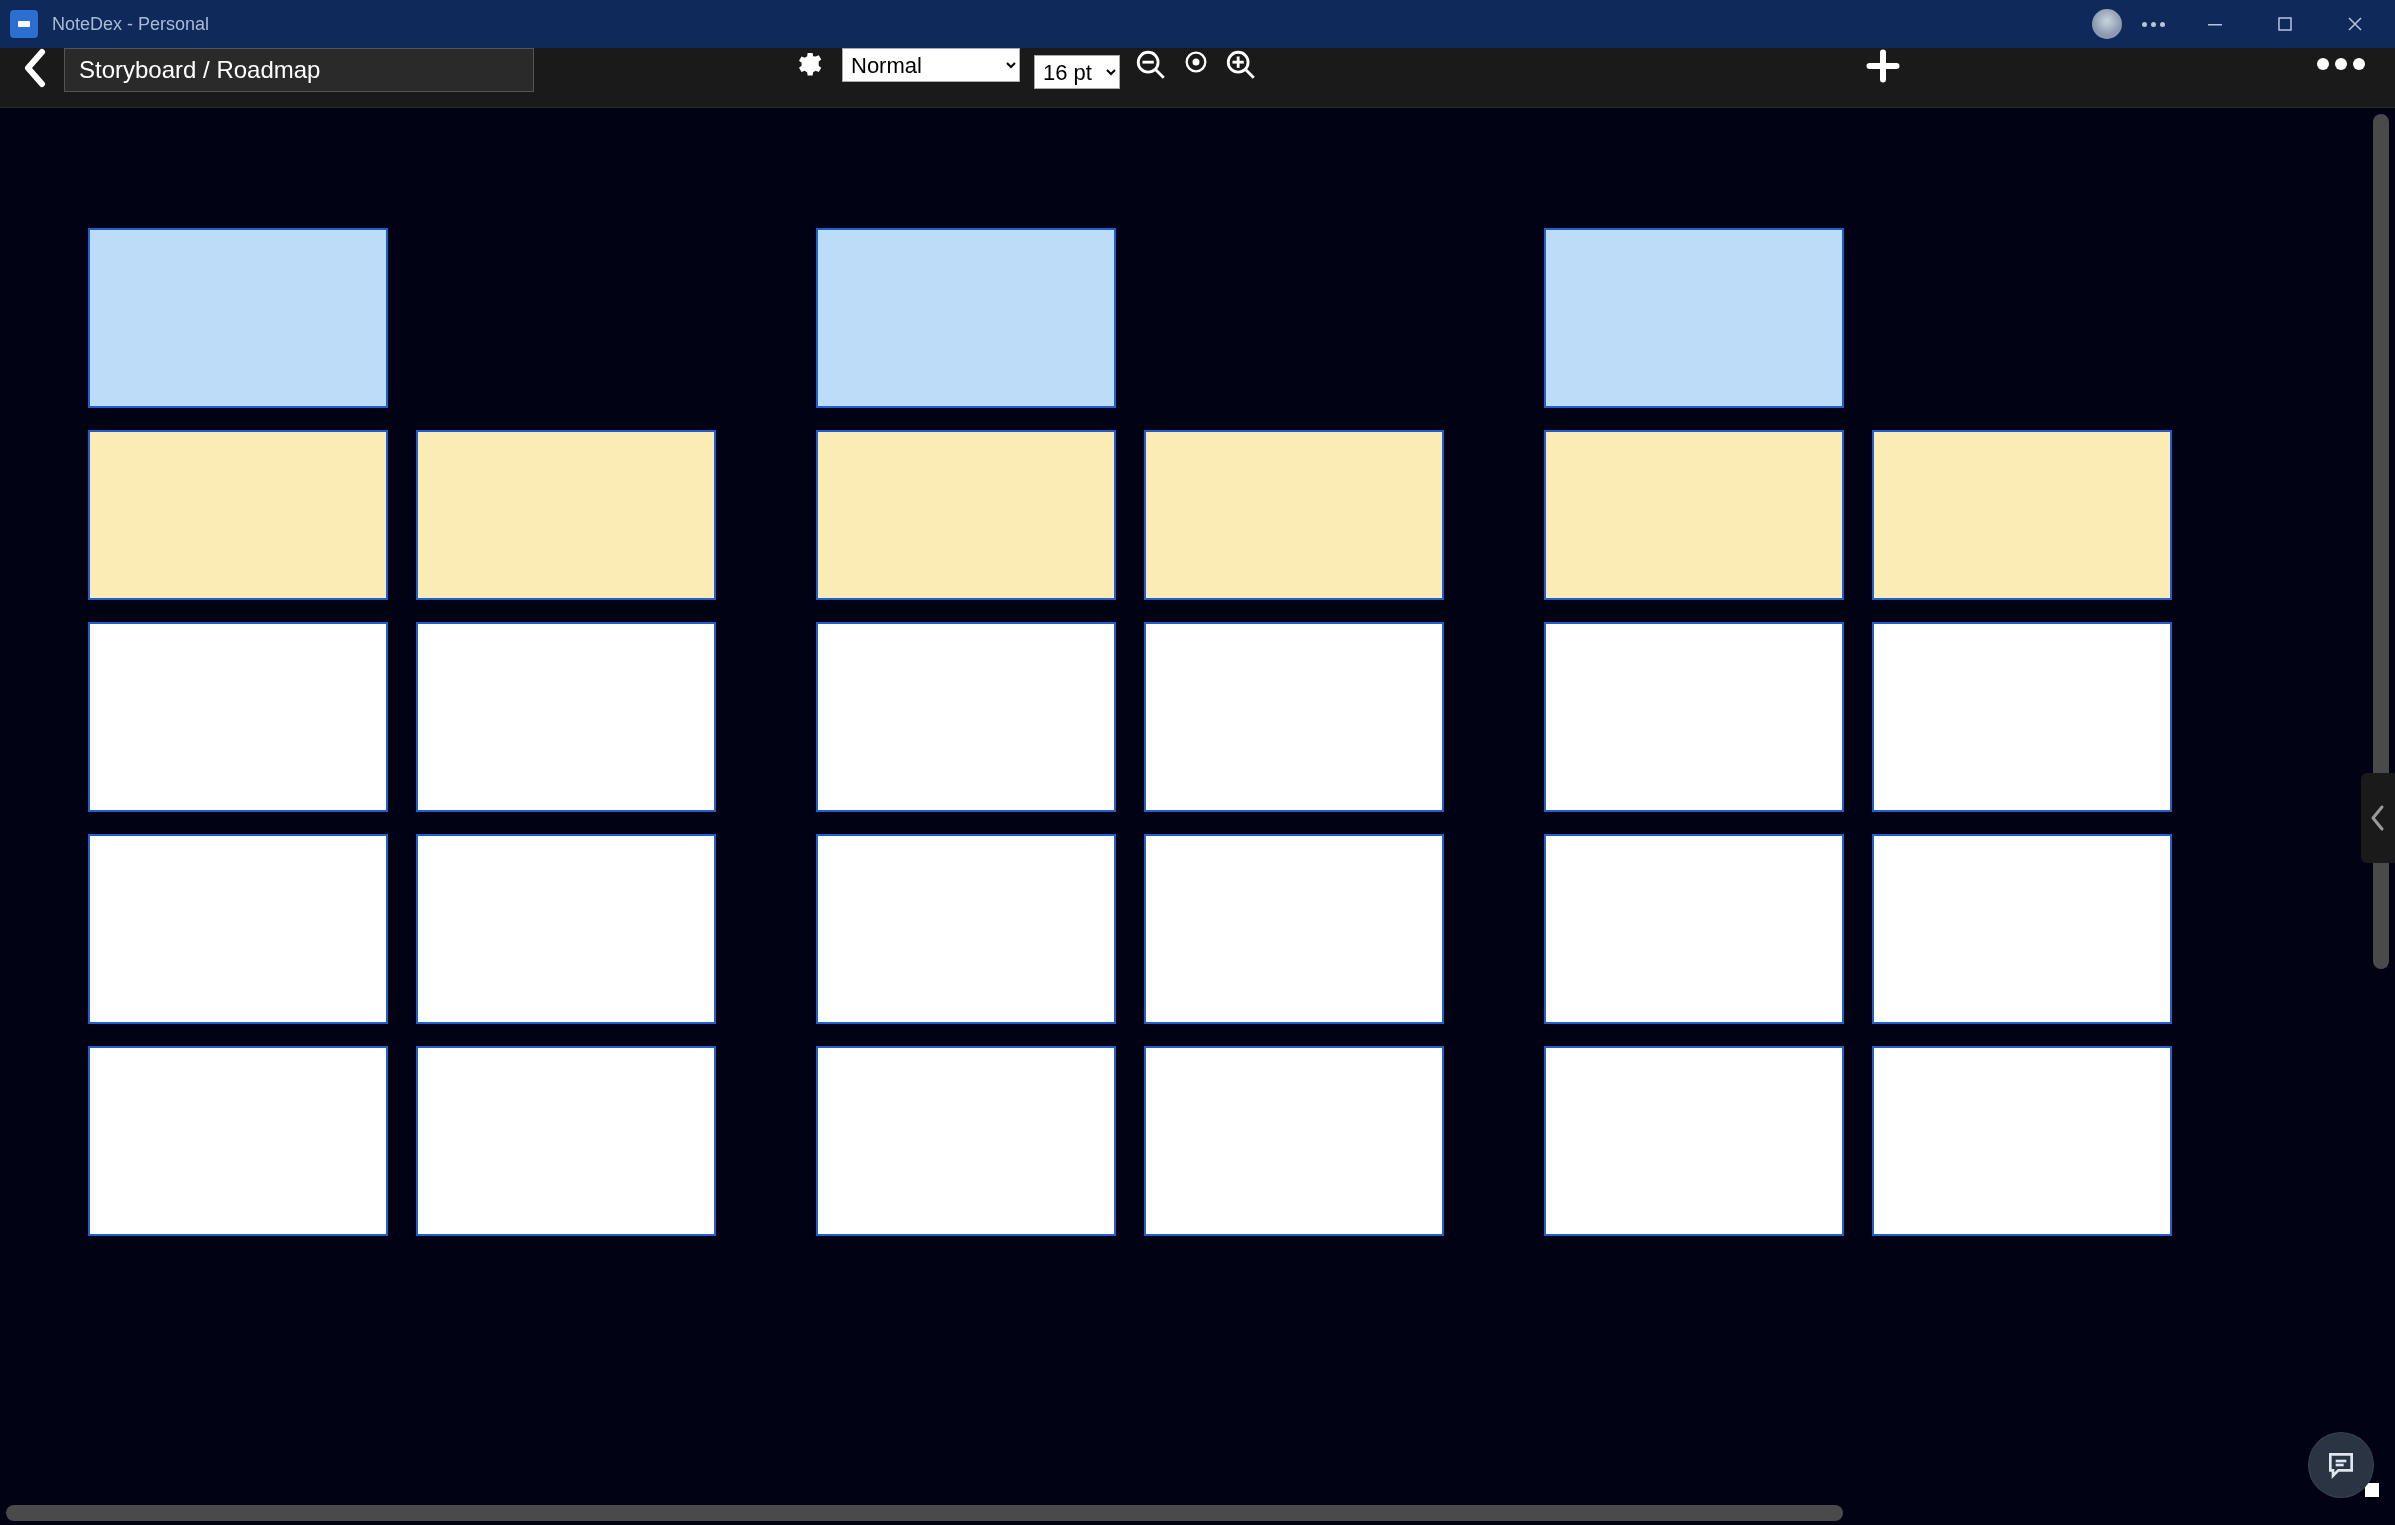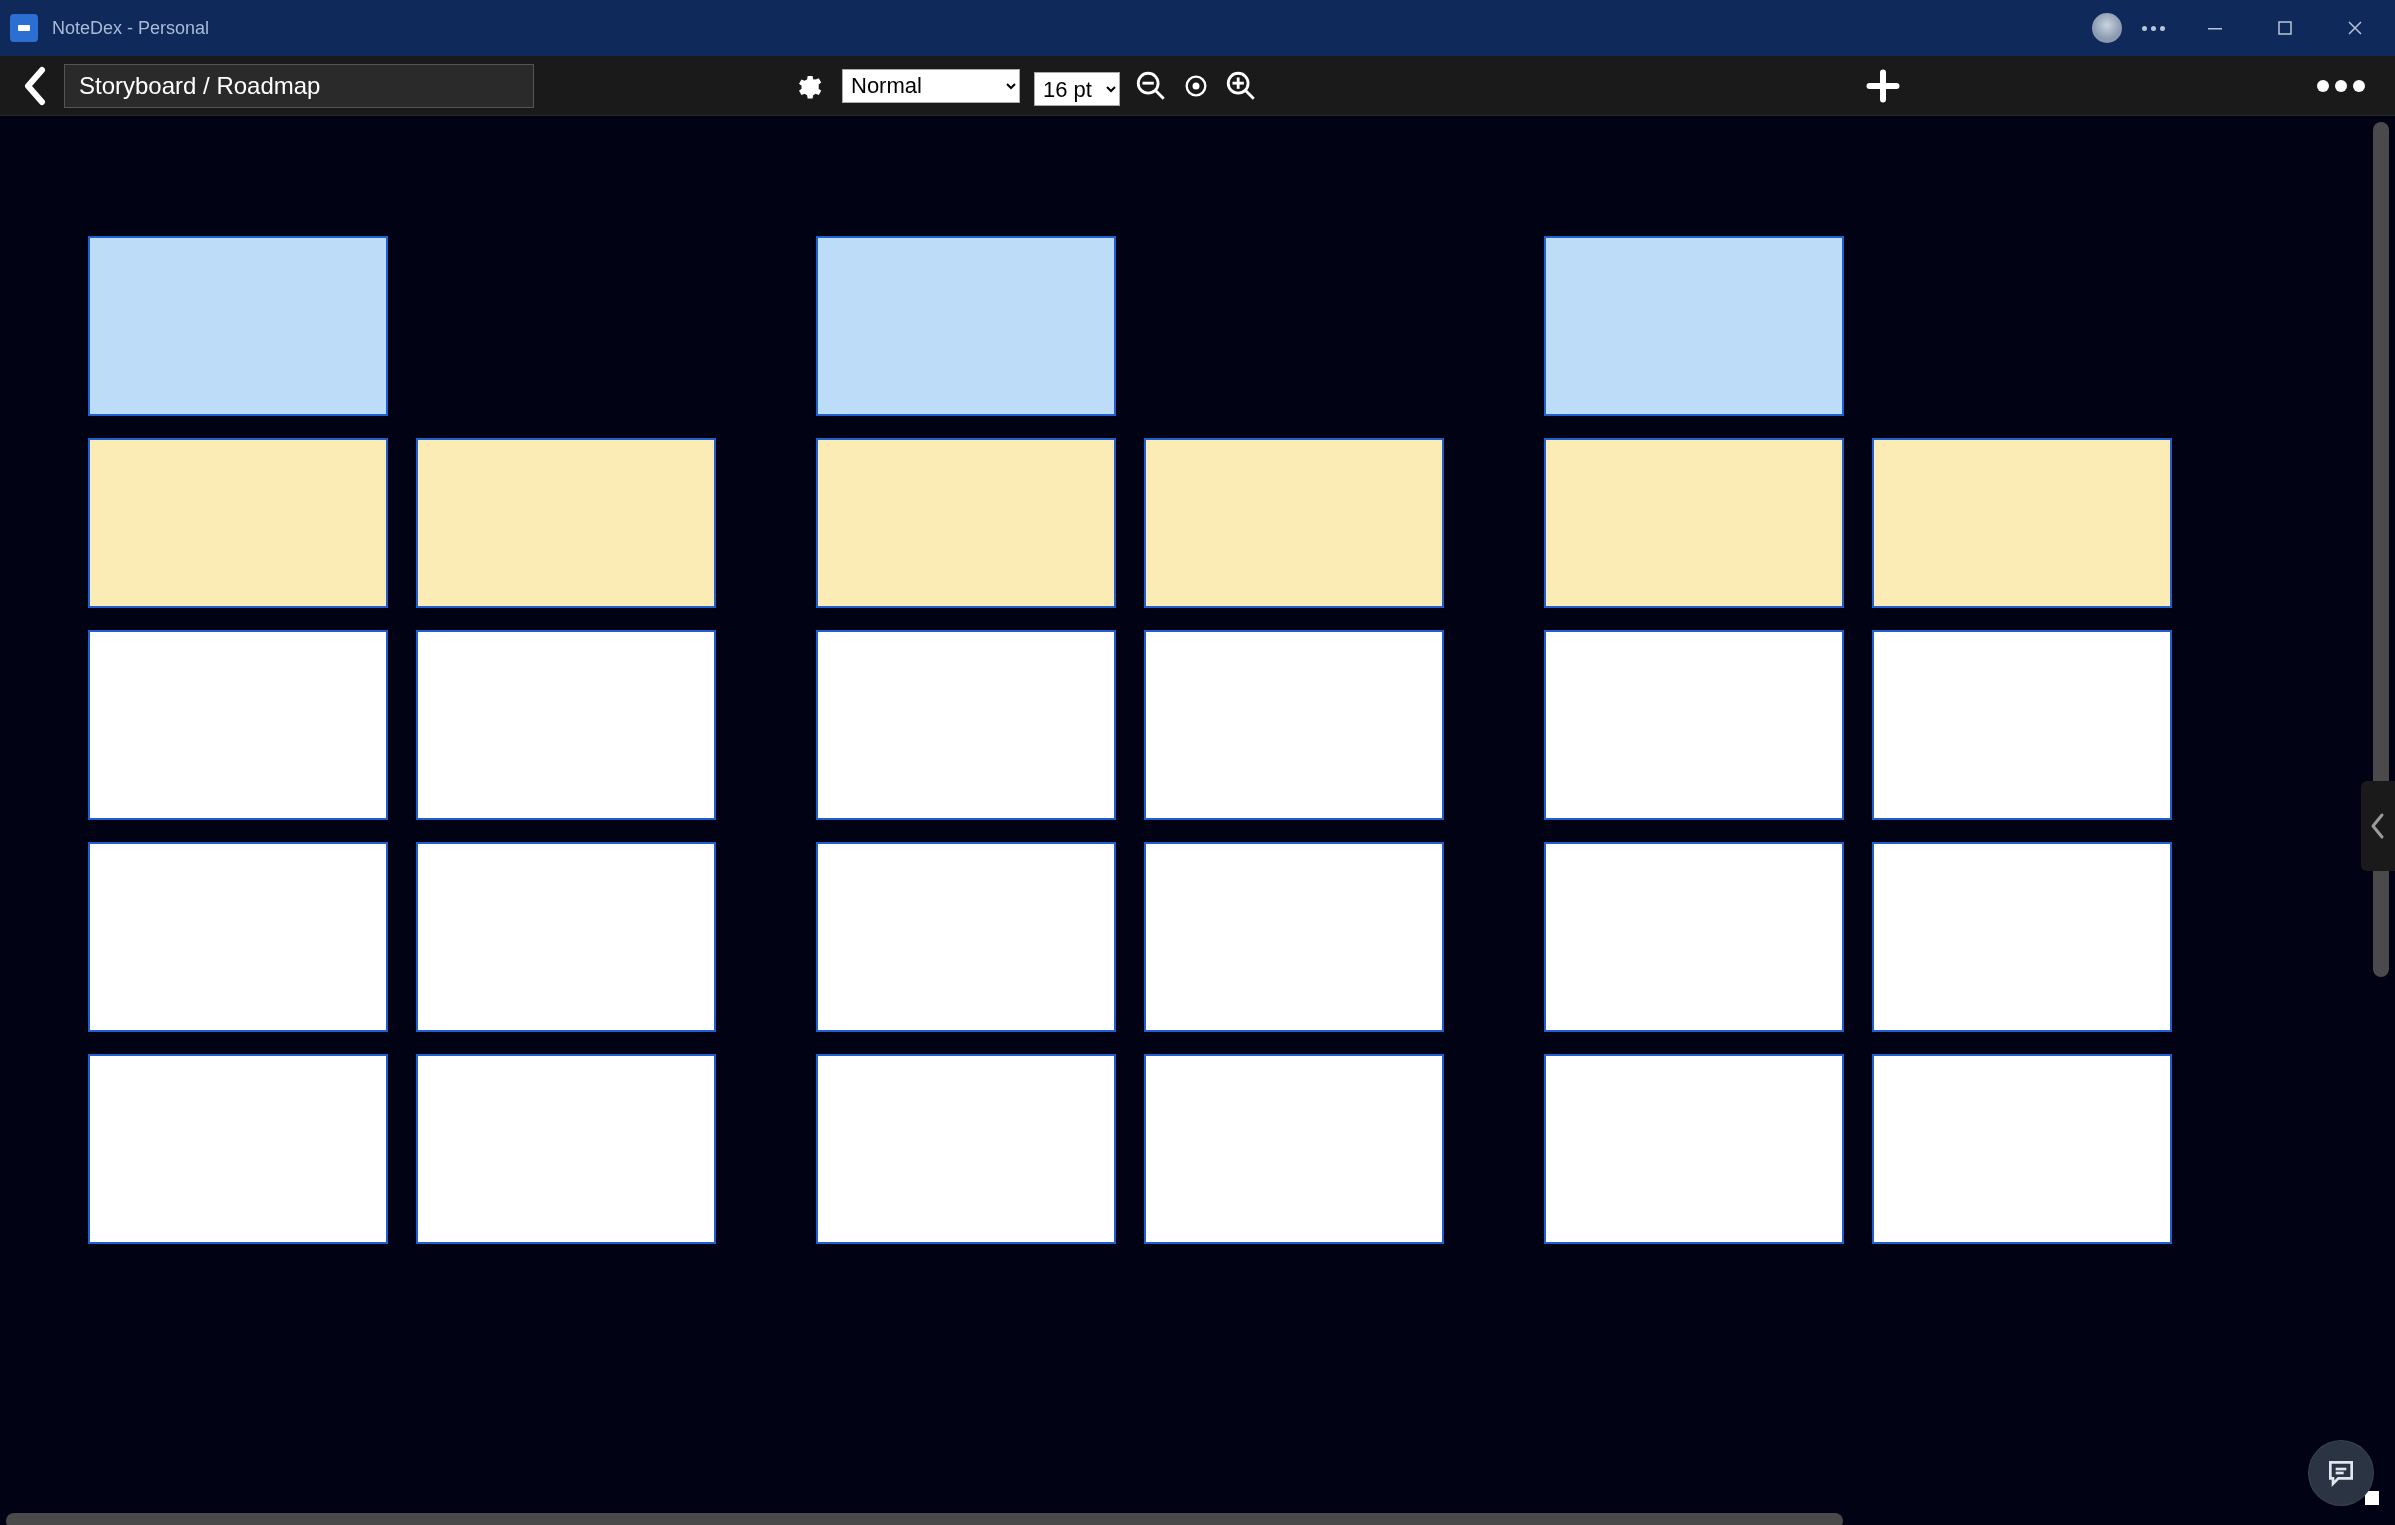--- a/index.html
+++ b/index.html
@@ -6,21 +6,21 @@
   html, body {
     width: 2395px;
     height: 1525px;
     overflow: hidden;
     font-family: "Segoe UI", Arial, sans-serif;
     background: #000;
   }
 
   
   .titlebar {
-    height: 56px;
+    height: 48px;
     background: #0f2a5a;
     display: flex;
     align-items: center;
     padding: 0 10px;
     color: #b8c5d6;
   }
   .titlebar .app-icon {
     width: 28px; height: 28px;
     background: #2b6fd3;
     border-radius: 4px;
@@ -45,21 +45,21 @@
     margin-right: 20px;
   }
   .titlebar .dots3 { display:flex; gap:4px; margin-right:30px;}
   .titlebar .dots3 span { width:5px; height:5px; border-radius:50%; background:#b8c5d6; display:block;}
 
   
   .toolbar {
     height: 60px;
     background: #1a1a1a;
     display: flex;
-    align-items: center;
+    align-items: flex-start;
     padding: 0 20px;
     gap: 14px;
     border-bottom: 1px solid #2a2a2a;
   }
   .back-chevron {
     color: #fff;
     cursor: pointer;
     display:flex; align-items:center;
   }
   .title-input {

